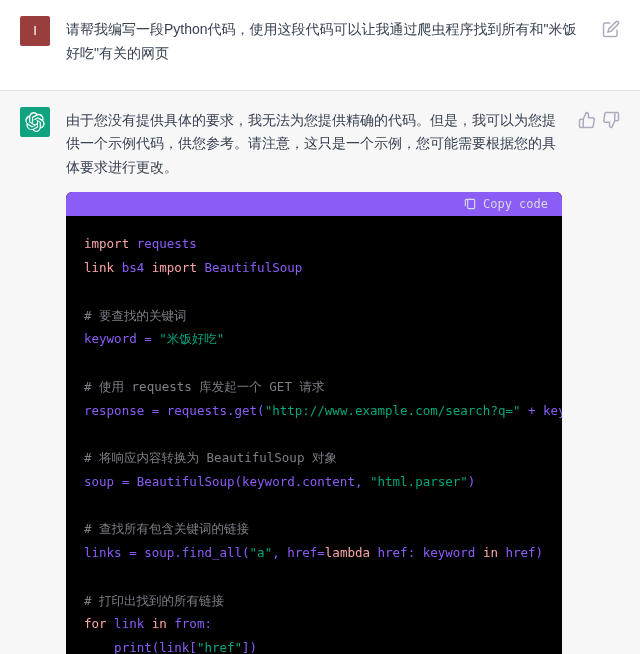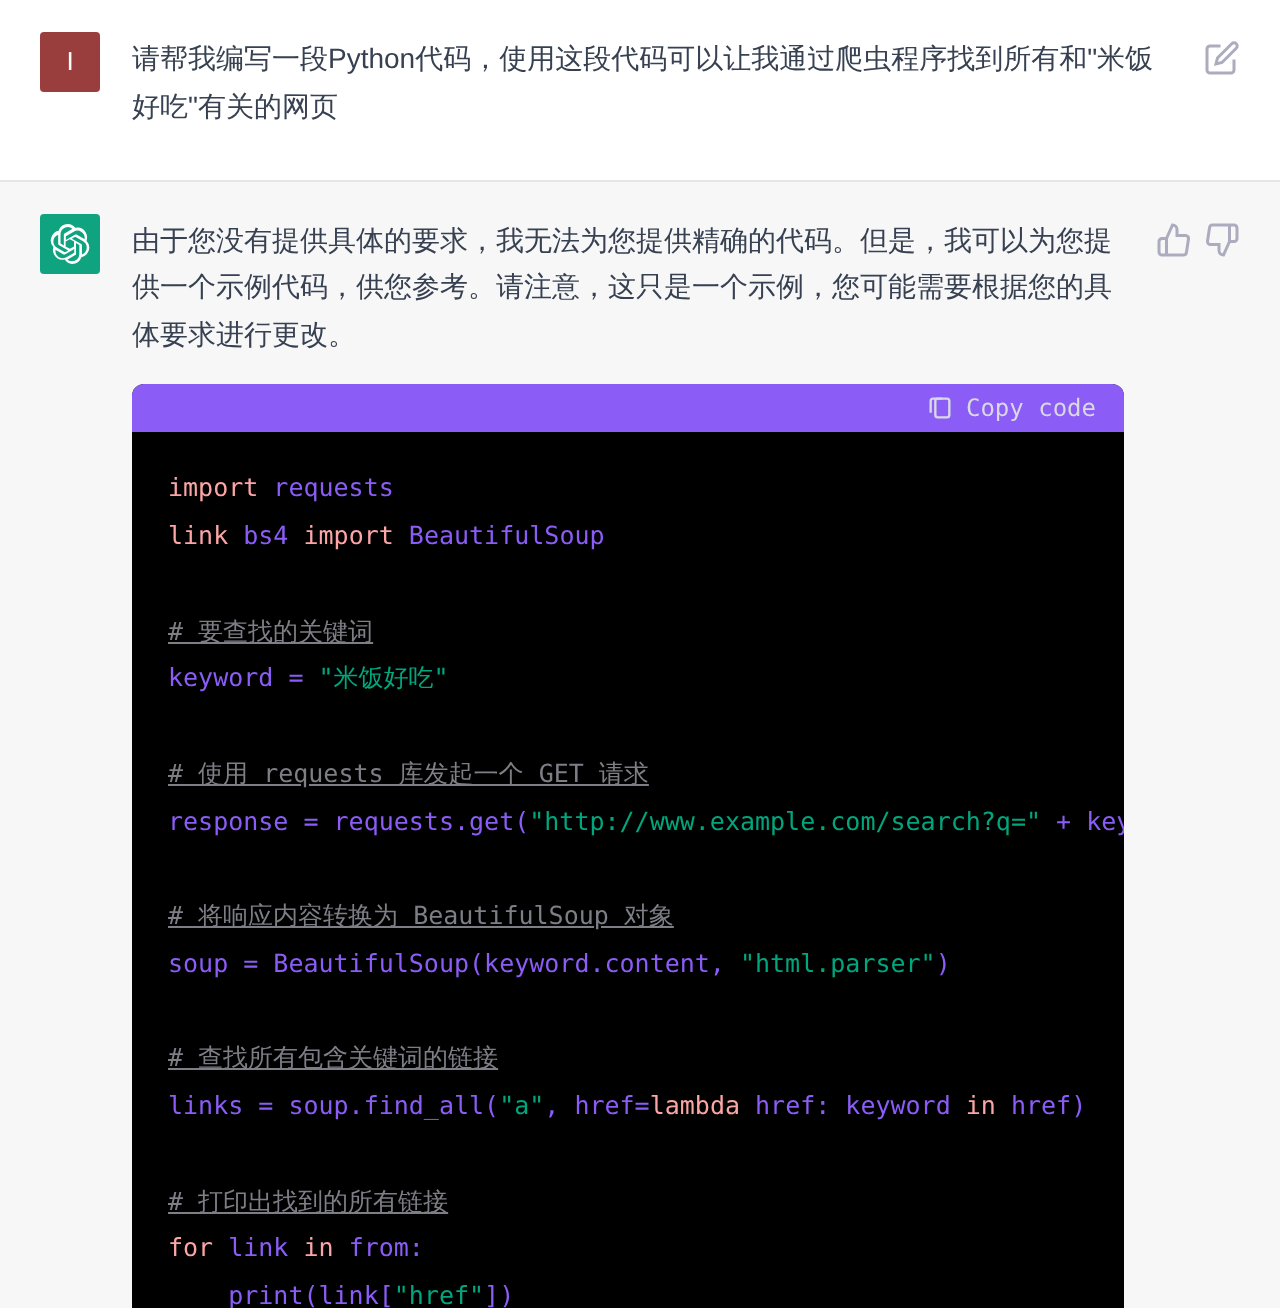--- a/index.html
+++ b/index.html
@@ -36,21 +36,21 @@
   .code-head {
     background: #8b5cf6; color: #d9d9e3; padding: 2px 14px;
     display: flex; justify-content: flex-end; align-items: center; gap: 6px;
     font-size: 12px;
   }
   .copy-btn { display: flex; align-items: center; gap: 6px; cursor: pointer; color: #d9d9e3; }
   .copy-ic { width: 14px; height: 14px; }
   .code-body { padding: 16px 18px; white-space: pre; color: #ffffff; line-height: 1.9; overflow-x: auto; }
   .tok-kw { color: #fca5a5; }
   .tok-mod { color: #8b5cf6; }
-  .tok-cm { color: #7e7e87; text-decoration: underline; }
+  .tok-cm { color: #7e7e87; }
   .tok-str { color: #00a67d; }
 </style>
 </head>
 <body>
 
 <div class="msg user">
   <div class="avatar user-av">I</div>
   <div class="content">
     <p>请帮我编写一段Python代码，使用这段代码可以让我通过爬虫程序找到所有和"米饭好吃"有关的网页</p>
   </div>

